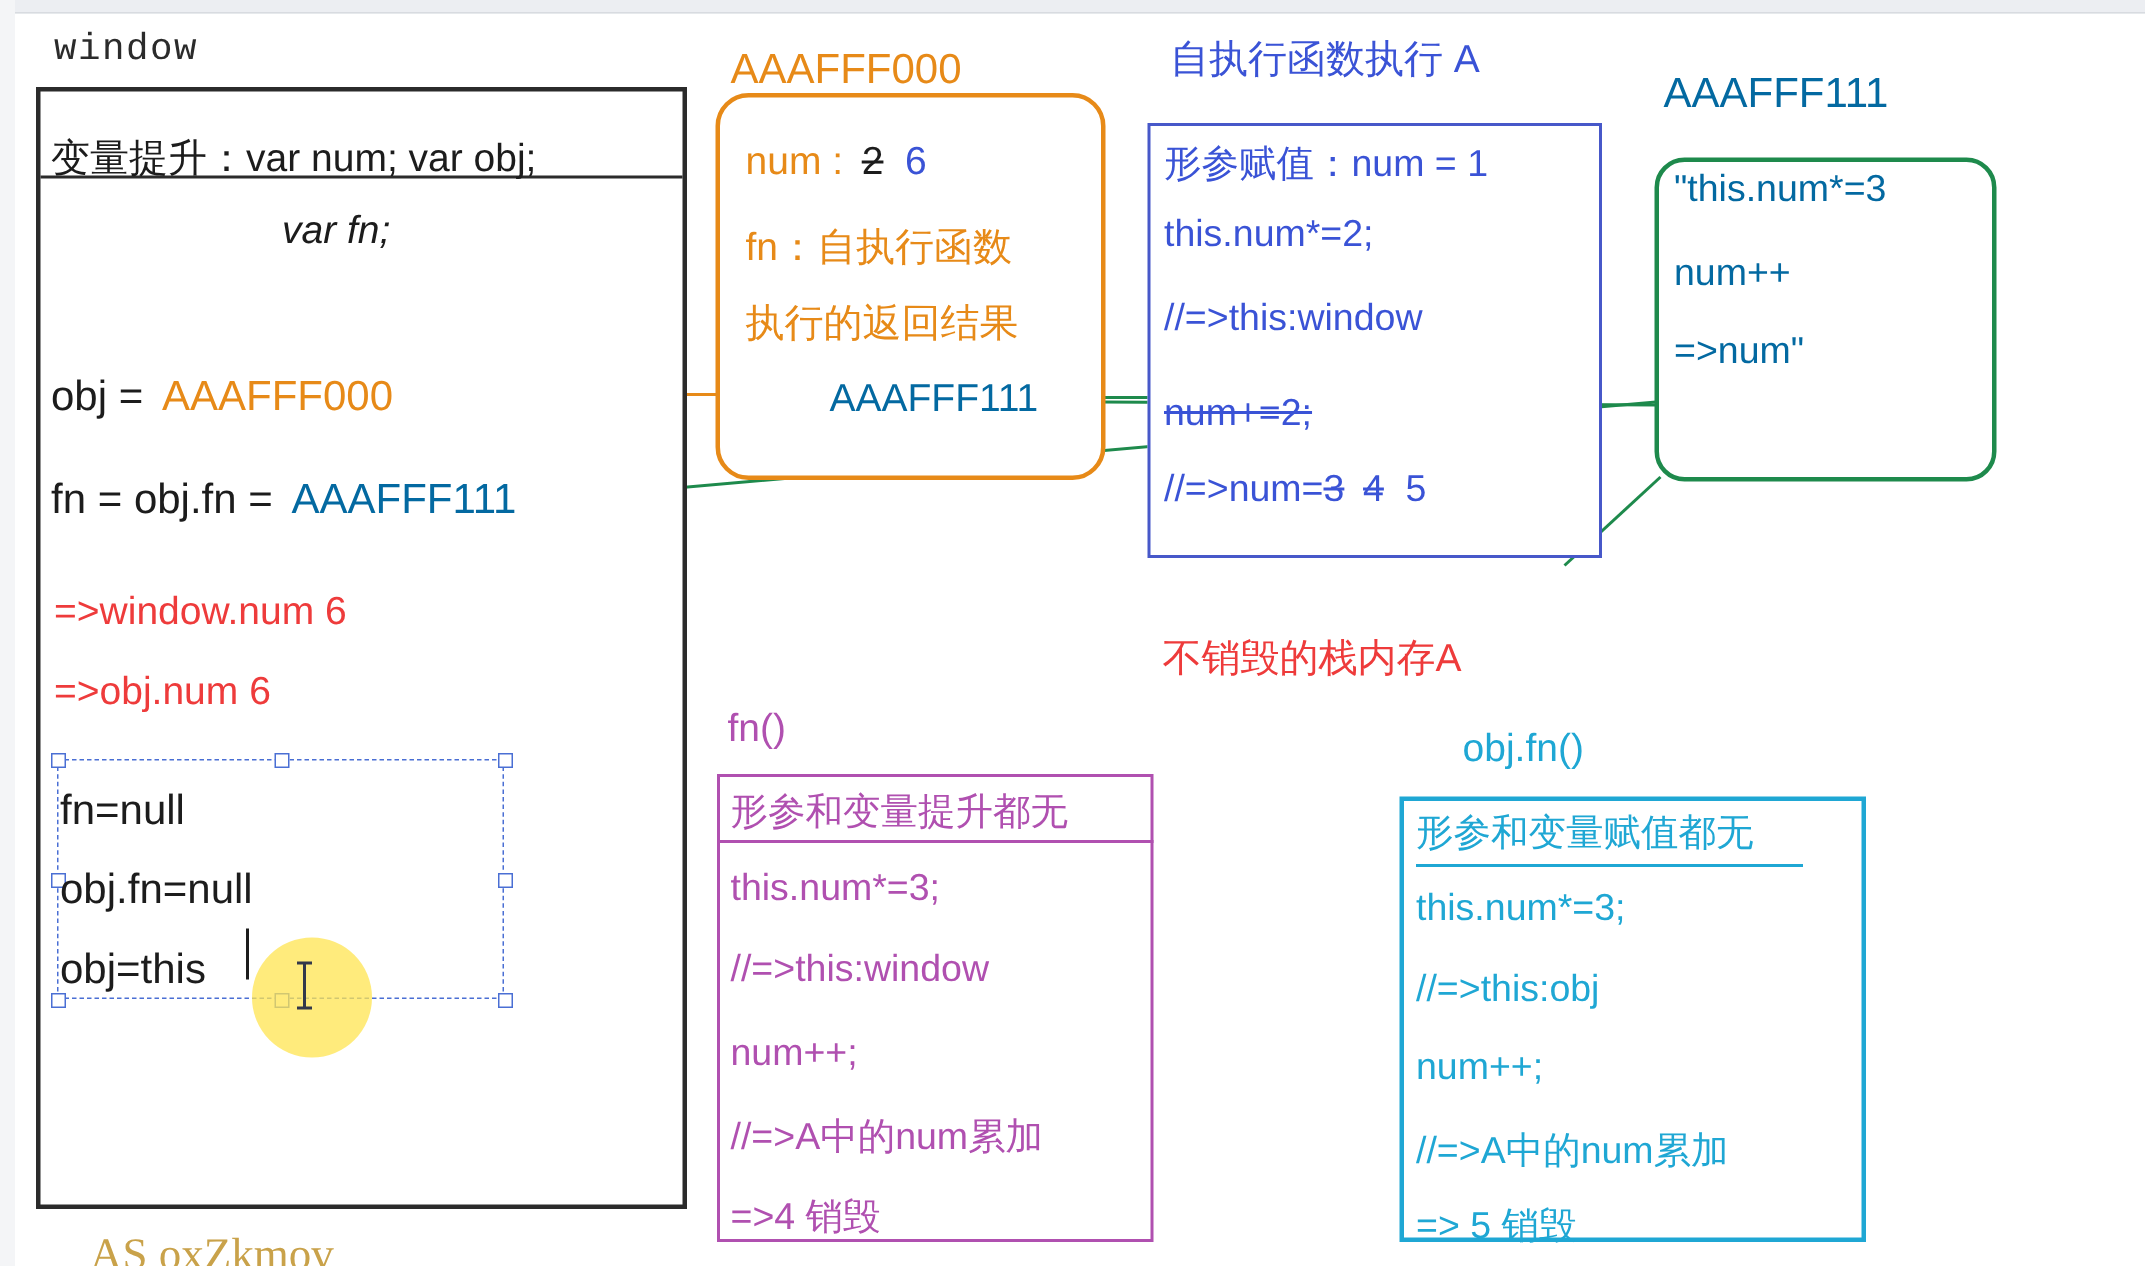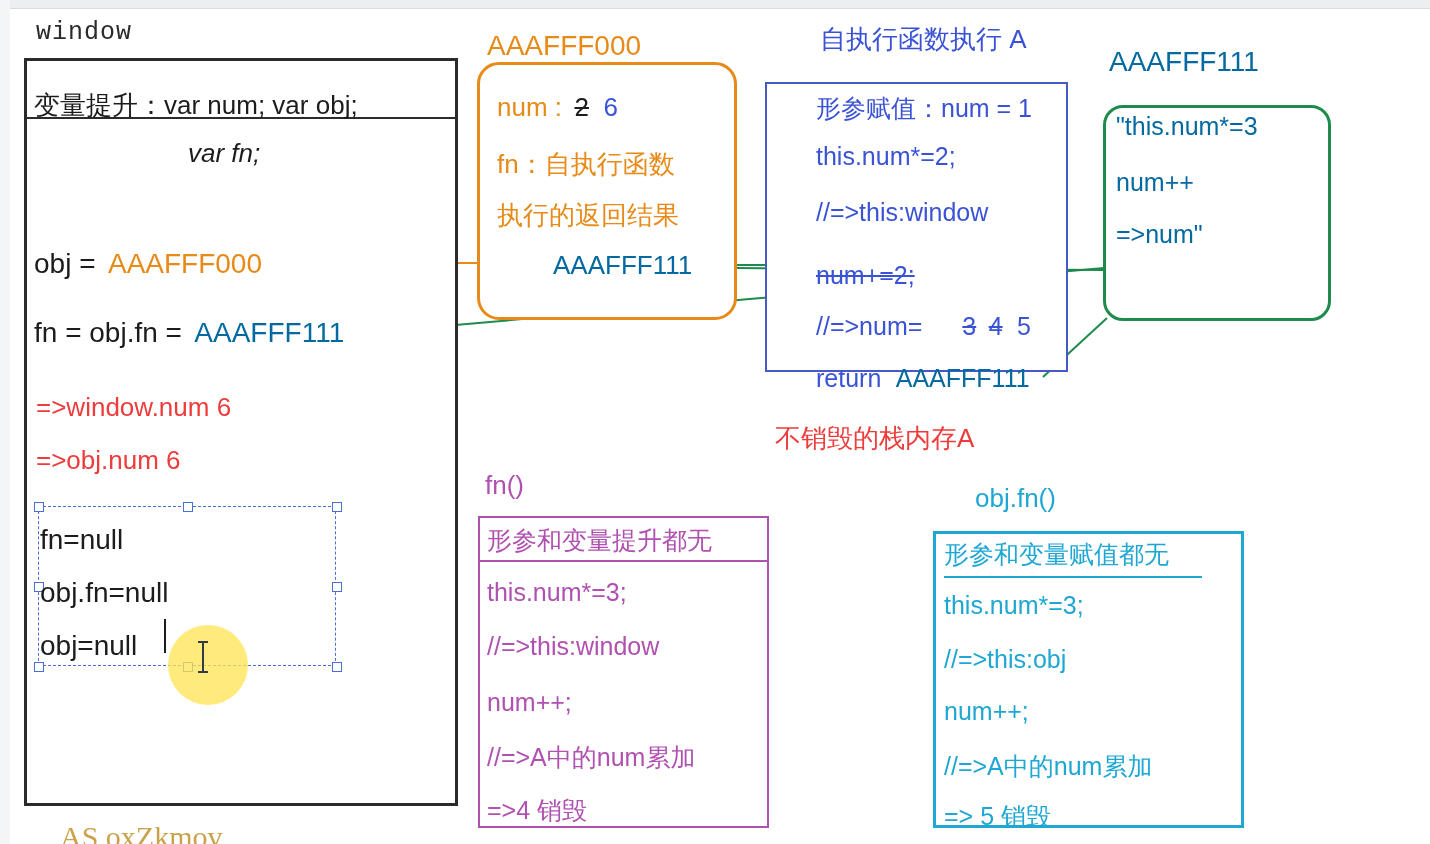--- a/index.html
+++ b/index.html
@@ -52,21 +52,21 @@
     left: 27px; top: 117px;
     width: 428px; height: 0;
     border-top: 2px solid #2b2b2b;
   }
 
   .txt { font-family: "Liberation Sans", sans-serif; }
   .blk { color: #1c1c1c; }
   .org { color: #e78a18; }
   .grn { color: #0369a1; }
   .red { color: #ee3b3b; }
-  .blu { color: #3a53d6; margin-left: 40px; }
+  .blu { color: #3a53d6; }
   .cyan { color: #1fa7d4; }
   .purple { color: #b050b0; }
   .strike { text-decoration: line-through; }
 
   .s28 { font-size: 28px; }
   .s26 { font-size: 26px; }
   .s25 { font-size: 25px; }
 
   
   .orange-box {
@@ -198,21 +198,21 @@
   <div class="abs handle" style="left:183px; top:502px;"></div>
   <div class="abs handle" style="left:332px; top:502px;"></div>
   <div class="abs handle" style="left:34px; top:582px;"></div>
   <div class="abs handle" style="left:332px; top:582px;"></div>
   <div class="abs handle" style="left:34px; top:662px;"></div>
   <div class="abs handle" style="left:183px; top:662px;"></div>
   <div class="abs handle" style="left:332px; top:662px;"></div>
 
   <div class="abs txt blk s28" style="left:40px; top:524px;">fn=null</div>
   <div class="abs txt blk s28" style="left:40px; top:577px;">obj.fn=null</div>
-  <div class="abs txt blk s28" style="left:40px; top:630px;">obj=null</div>
+  <div class="abs txt blk s28" style="left:40px; top:630px;">obj=this</div>
 
   <div class="abs caret"></div>
   <div class="abs cursor-blob"></div>
   <svg class="abs ibeam" viewBox="0 0 14 34">
     <path d="M2 2 H12 M7 2 V32 M2 32 H12" stroke="#33384a" stroke-width="2" fill="none"></path>
   </svg>
 
   <div class="abs bottom-frag">AS  oxZkmov</div>
 
   <div class="abs txt org s28" style="left:487px; top:30px;">AAAFFF000</div>
@@ -230,24 +230,20 @@
   <div class="abs blue-box"></div>
   <div class="abs txt blu s25" style="left:776px; top:92px;">形参赋值：num = 1</div>
   <div class="abs txt blu s25" style="left:776px; top:142px;">this.num*=2;</div>
   <div class="abs txt blu s25" style="left:776px; top:198px;">//=&gt;this:window</div>
   <div class="abs txt blu s25 strike" style="left:776px; top:261px;">num+=2;</div>
   <div class="abs" style="left:776px; top:312px;">
     <span class="txt blu s25">//=&gt;num=</span><span class="txt blu s25 strike">3</span>
     <span class="txt blu s25 strike" style="margin-left:8px;">4</span>
     <span class="txt blu s25" style="margin-left:10px;">5</span>
   </div>
-  <div class="abs" style="left:776px; top:364px;">
-    <span class="txt blu s25">return</span>
-    <span class="txt grn s25" style="margin-left:10px;">AAAFFF111</span>
-  </div>
   <div class="abs txt red s26" style="left:775px; top:421px;">不销毁的栈内存A</div>
 
   <div class="abs txt grn s28" style="left:1109px; top:46px;">AAAFFF111</div>
   <div class="abs green-box"></div>
   <div class="abs txt grn s25" style="left:1116px; top:112px;">"this.num*=3</div>
   <div class="abs txt grn s25" style="left:1116px; top:168px;">num++</div>
   <div class="abs txt grn s25" style="left:1116px; top:220px;">=&gt;num"</div>
 
   <div class="abs txt purple s26" style="left:485px; top:470px;">fn()</div>
   <div class="abs purple-box"></div>

